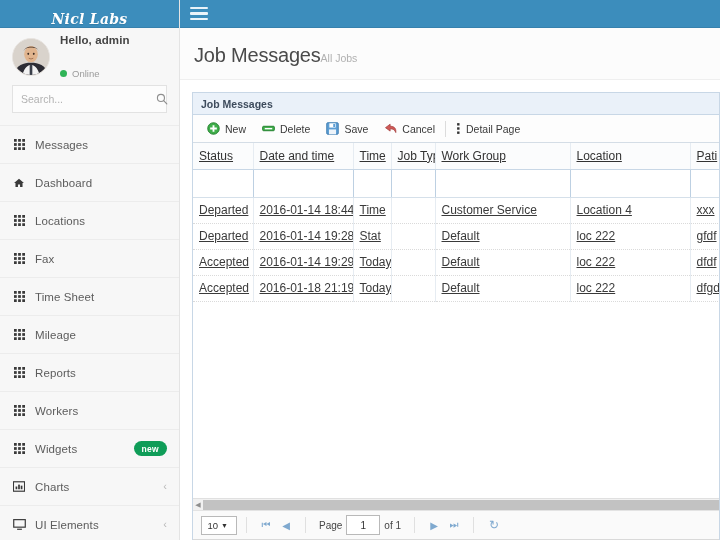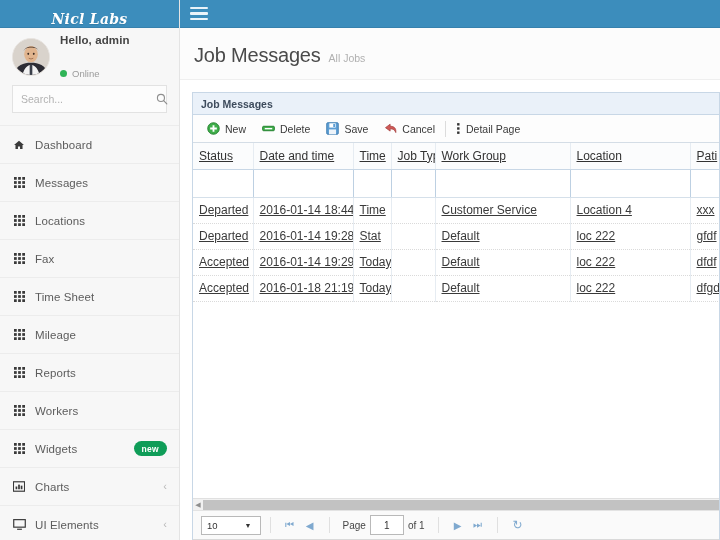--- a/index.html
+++ b/index.html
@@ -119,21 +119,21 @@
   .hamburger { width: 18px; display: flex; flex-direction: column; gap: 3px; cursor: pointer; }
   .hamburger span { display: block; height: 2.5px; background: #e9f3f9; border-radius: 1px; }
 
   .page-head {
     padding: 16px 0 12px 14px;
     display: flex; align-items: baseline;
     background: #fcfcfc;
     border-bottom: 1px solid #efefef;
   }
   .page-title { font-size: 20px; color: #4a4a4a; font-weight: normal; letter-spacing: -.2px; }
-  .page-sub { font-size: 10.5px; color: #b0b0b0; margin-left: 8px; }
+  .page-sub { font-size: 10.5px; color: #b0b0b0; }
 
   .content { flex: 1 1 auto; padding: 12px 0 0 12px; background: #ffffff; min-height: 0; }
 
   .panel {
     border: 1px solid #c8d7e6;
     border-bottom: none;
     background: #fff;
     height: 100%;
     display: flex; flex-direction: column;
   }
@@ -212,21 +212,21 @@
     border-bottom: 1px solid #d9d9d9;
     display: flex; align-items: center;
     padding-left: 8px;
     gap: 0;
   }
   .pg-select {
     height: 19px; min-width: 36px;
     border: 1px solid #b9b9b9; background: #fff;
     font-size: 9.5px; color: #333;
     display: flex; align-items: center; justify-content: flex-end;
-    padding: 0 8px 0 5px; cursor: pointer; gap: 24px;
+    padding: 0 8px 0 5px; cursor: pointer;
   }
   .pg-select .caret { font-size: 7px; margin-left: 3px; }
   .pg-sep { width: 1px; height: 16px; background: #e0e0e0; margin: 0 9px; }
   .pg-ico { width: 20px; text-align: center; color: #7fa9cf; font-size: 10px; cursor: pointer; }
   .pg-label { font-size: 10px; color: #454545; margin: 0 4px; }
   .pg-input {
     width: 34px; height: 20px;
     border: 1px solid #b9b9b9; background: #fff;
     text-align: center; font-size: 10px; color: #333;
     font-family: "Liberation Sans", sans-serif;
@@ -284,42 +284,42 @@
             <line x1="10.2" y1="10.2" x2="14.4" y2="14.4" stroke="currentColor" stroke-width="1.6" stroke-linecap="round"></line>
           </svg>
         </span>
       </div>
     </div>
 
     <nav class="nav">
 
       <div class="nav-item">
         <span class="nav-ico">
+          <svg width="11" height="11" viewBox="0 0 12 12" fill="currentColor">
+            <rect x="0" y="0" width="3" height="3"></rect>
+              <rect x="4.5" y="0" width="3" height="3"></rect>
+              <rect x="9" y="0" width="3" height="3"></rect>
+            <rect x="0" y="4.5" width="3" height="3"></rect>
+              <rect x="4.5" y="4.5" width="3" height="3"></rect>
+              <rect x="9" y="4.5" width="3" height="3"></rect>
+            <rect x="0" y="9" width="3" height="3"></rect>
+              <rect x="4.5" y="9" width="3" height="3"></rect>
+              <rect x="9" y="9" width="3" height="3"></rect>
+          </svg>
+        </span>
+        <span class="nav-label">Messages</span>
+      </div>
+
+      <div class="nav-item">
+        <span class="nav-ico">
           <svg width="12" height="12" viewBox="0 0 16 16" fill="currentColor">
             <path d="M8 2.2 L14.6 8 h-1.9 v5.4 H9.4 V9.9 H6.6 v3.5 H3.3 V8 H1.4 Z"></path>
           </svg>
         </span>
         <span class="nav-label">Dashboard</span>
-      </div>
-
-      <div class="nav-item">
-        <span class="nav-ico">
-          <svg width="11" height="11" viewBox="0 0 12 12" fill="currentColor">
-            <rect x="0" y="0" width="3" height="3"></rect>
-              <rect x="4.5" y="0" width="3" height="3"></rect>
-              <rect x="9" y="0" width="3" height="3"></rect>
-            <rect x="0" y="4.5" width="3" height="3"></rect>
-              <rect x="4.5" y="4.5" width="3" height="3"></rect>
-              <rect x="9" y="4.5" width="3" height="3"></rect>
-            <rect x="0" y="9" width="3" height="3"></rect>
-              <rect x="4.5" y="9" width="3" height="3"></rect>
-              <rect x="9" y="9" width="3" height="3"></rect>
-          </svg>
-        </span>
-        <span class="nav-label">Messages</span>
       </div>
 
       <div class="nav-item">
         <span class="nav-ico">
           <svg width="11" height="11" viewBox="0 0 12 12" fill="currentColor">
             <rect x="0" y="0" width="3" height="3"></rect>
               <rect x="4.5" y="0" width="3" height="3"></rect>
               <rect x="9" y="0" width="3" height="3"></rect>
             <rect x="0" y="4.5" width="3" height="3"></rect>
               <rect x="4.5" y="4.5" width="3" height="3"></rect>

